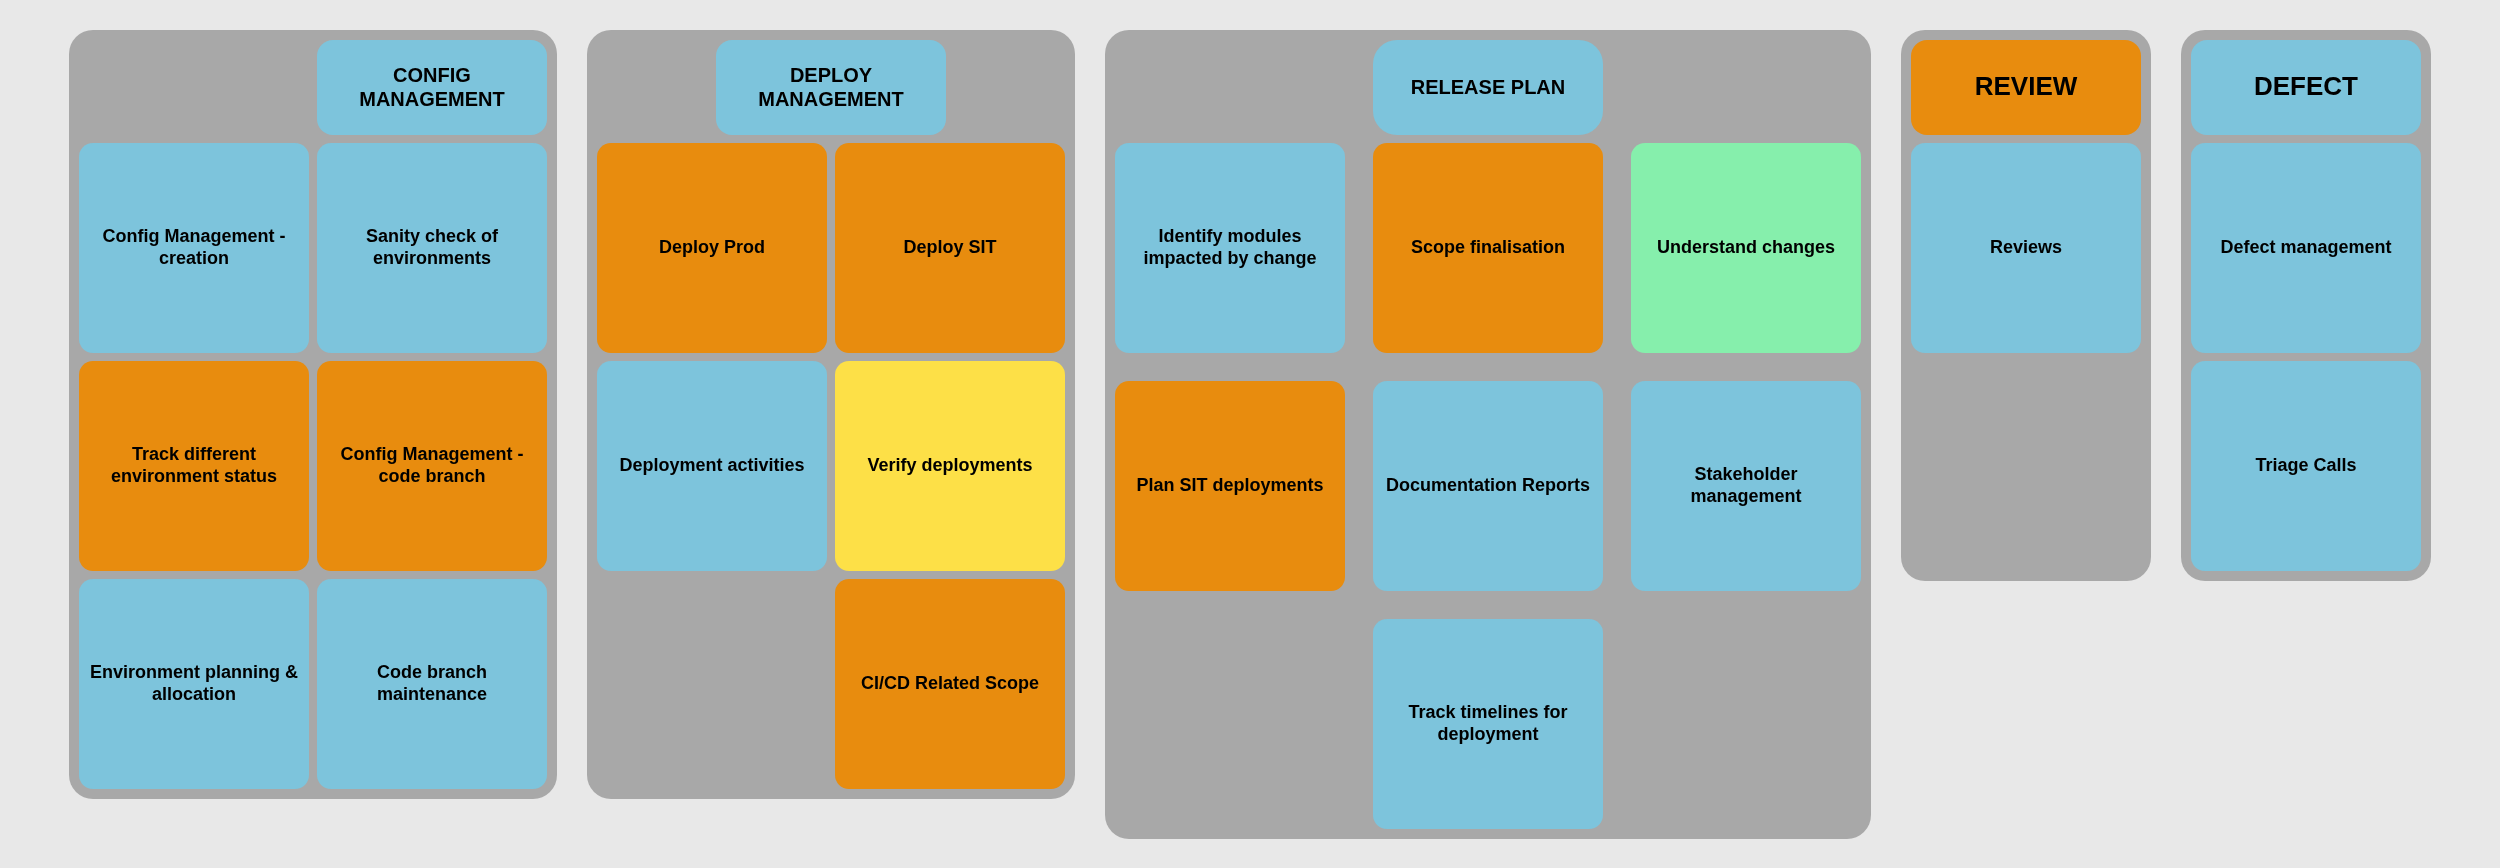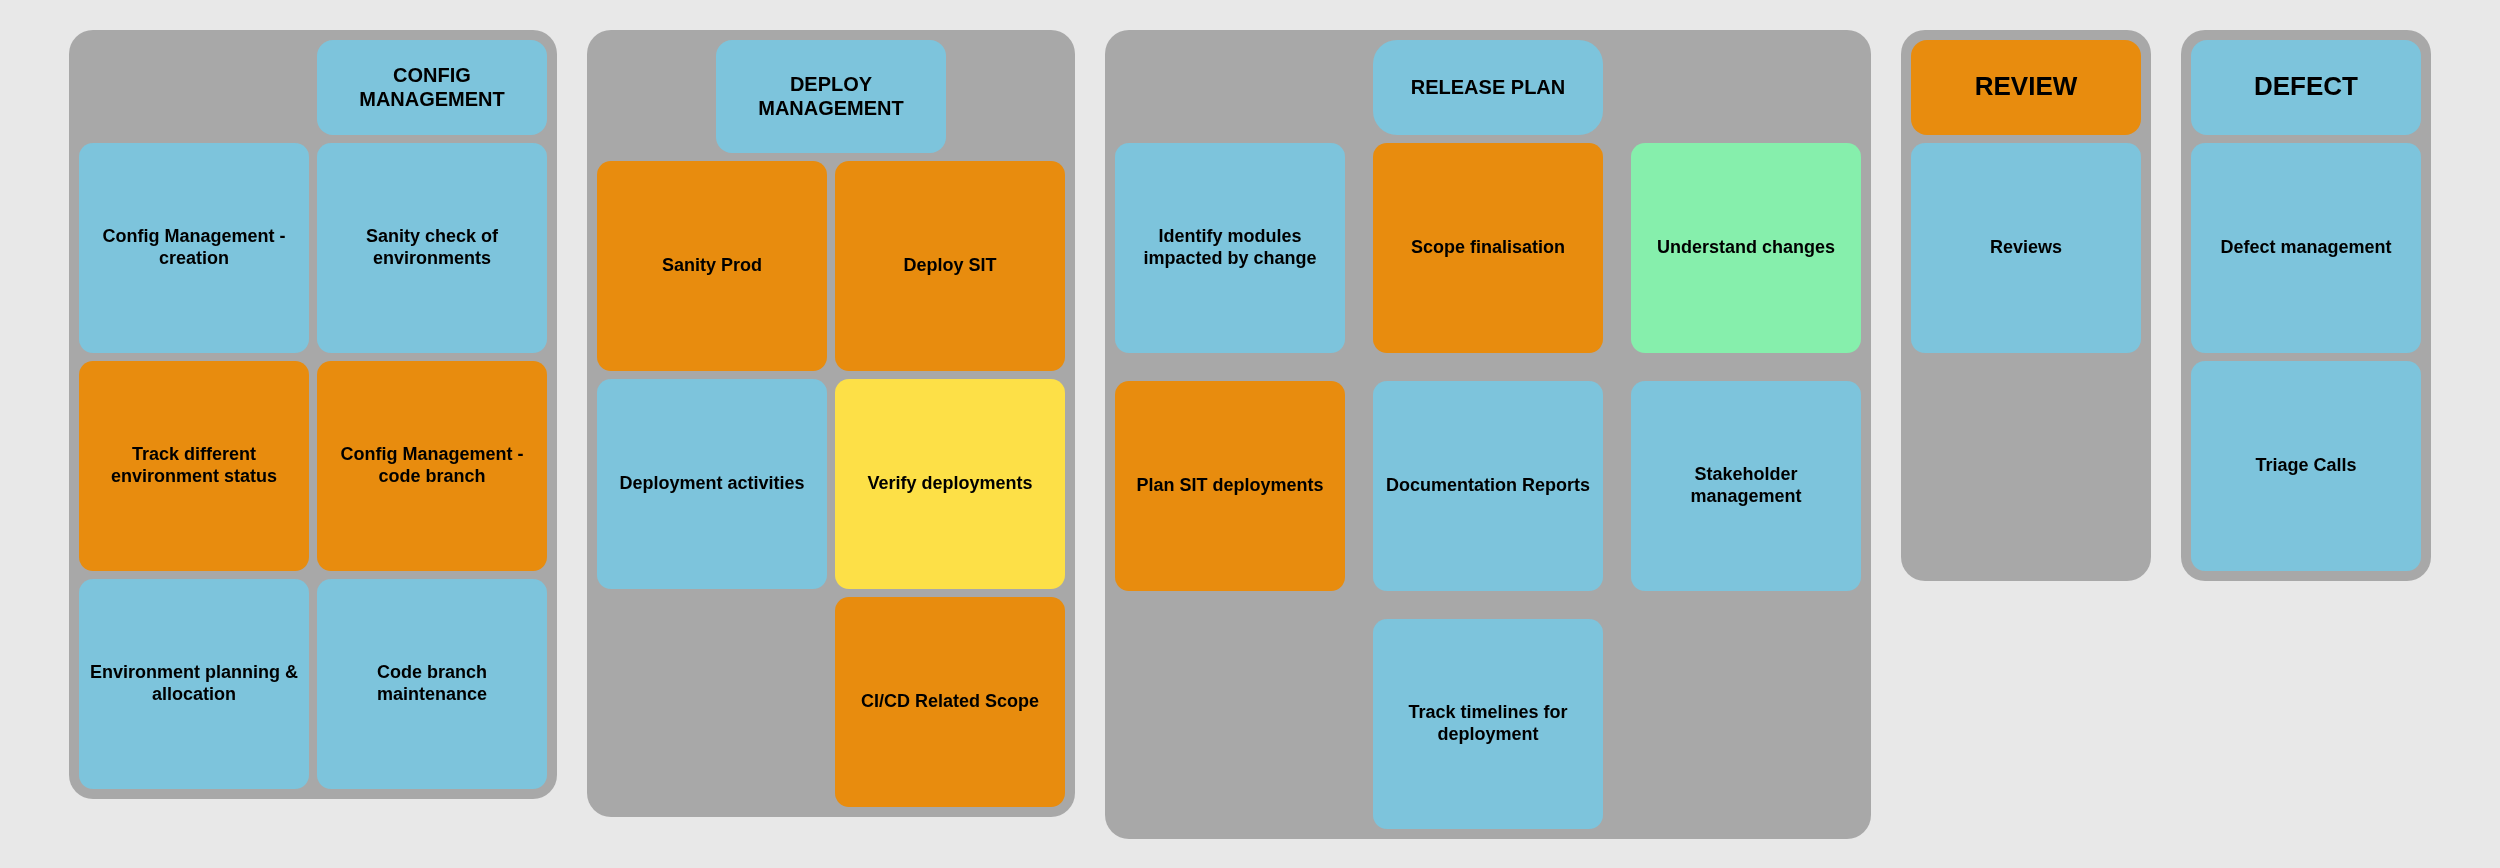--- a/index.html
+++ b/index.html
@@ -96,27 +96,27 @@
         <span>Environment planning &amp; allocation</span>
       </div>
       <div class="tile color-blue" style="background:#7dc4dc; border-radius:14px;">
         <span>Code branch maintenance</span>
       </div>
     </div>
   </div>
 
   <div class="cluster-outer">
     <div style="display:flex; width:100%; justify-content:center;">
-      <div class="tile color-blue header-tile" style="width:230px; height:113px; font-size:20px; background:#7dc4dc; border-radius:16px;">
+      <div class="tile color-blue header-tile" style="width:230px; height:95px; font-size:20px; background:#7dc4dc; border-radius:16px;">
         <span>DEPLOY MANAGEMENT</span>
       </div>
     </div>
     <div class="grid-area" style="grid-template-columns: 230px 230px; grid-template-rows: 210px 210px 210px;">
       <div class="tile color-orange" style="background:#e88c0e; border-radius:14px;">
-        <span>Sanity Prod</span>
+        <span>Deploy Prod</span>
       </div>
       <div class="tile color-orange" style="background:#e88c0e; border-radius:14px;">
         <span>Deploy SIT</span>
       </div>
       <div class="tile color-blue" style="background:#7dc4dc; border-radius:14px;">
         <span>Deployment activities</span>
       </div>
       <div class="tile color-blue" style="background:#fde047; border-radius:14px;">
         <span>Verify deployments</span>
       </div>

